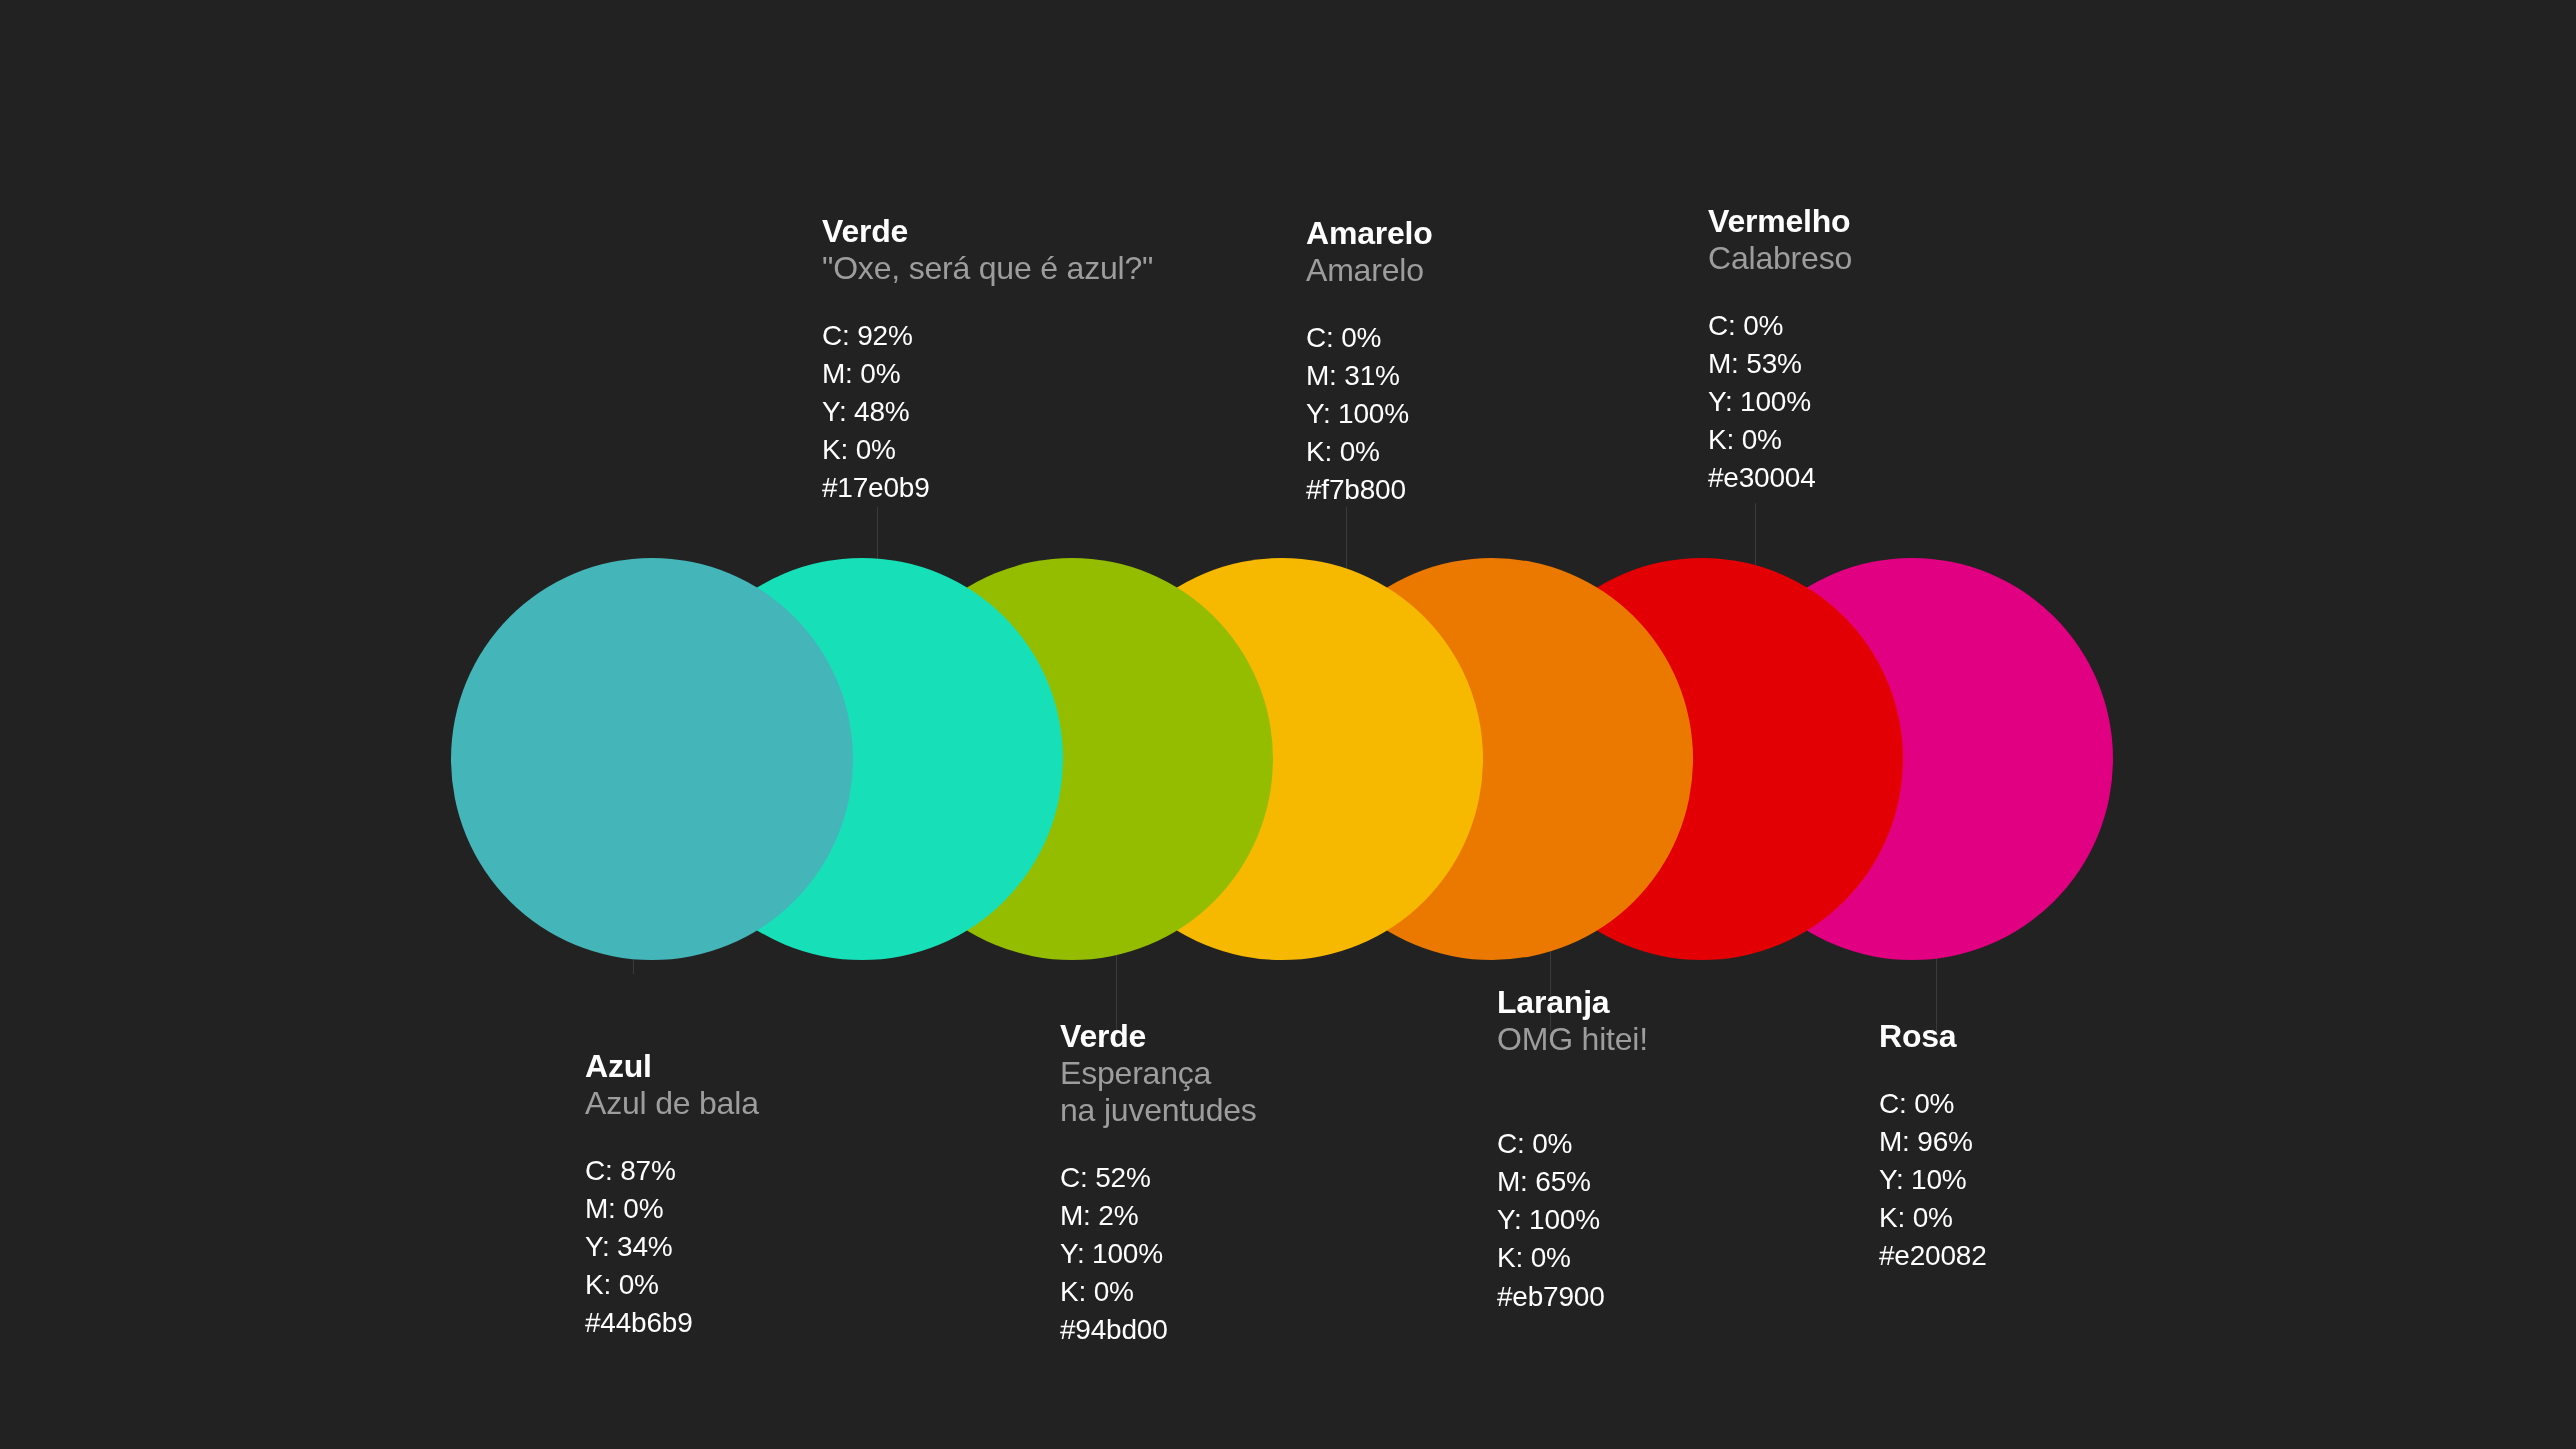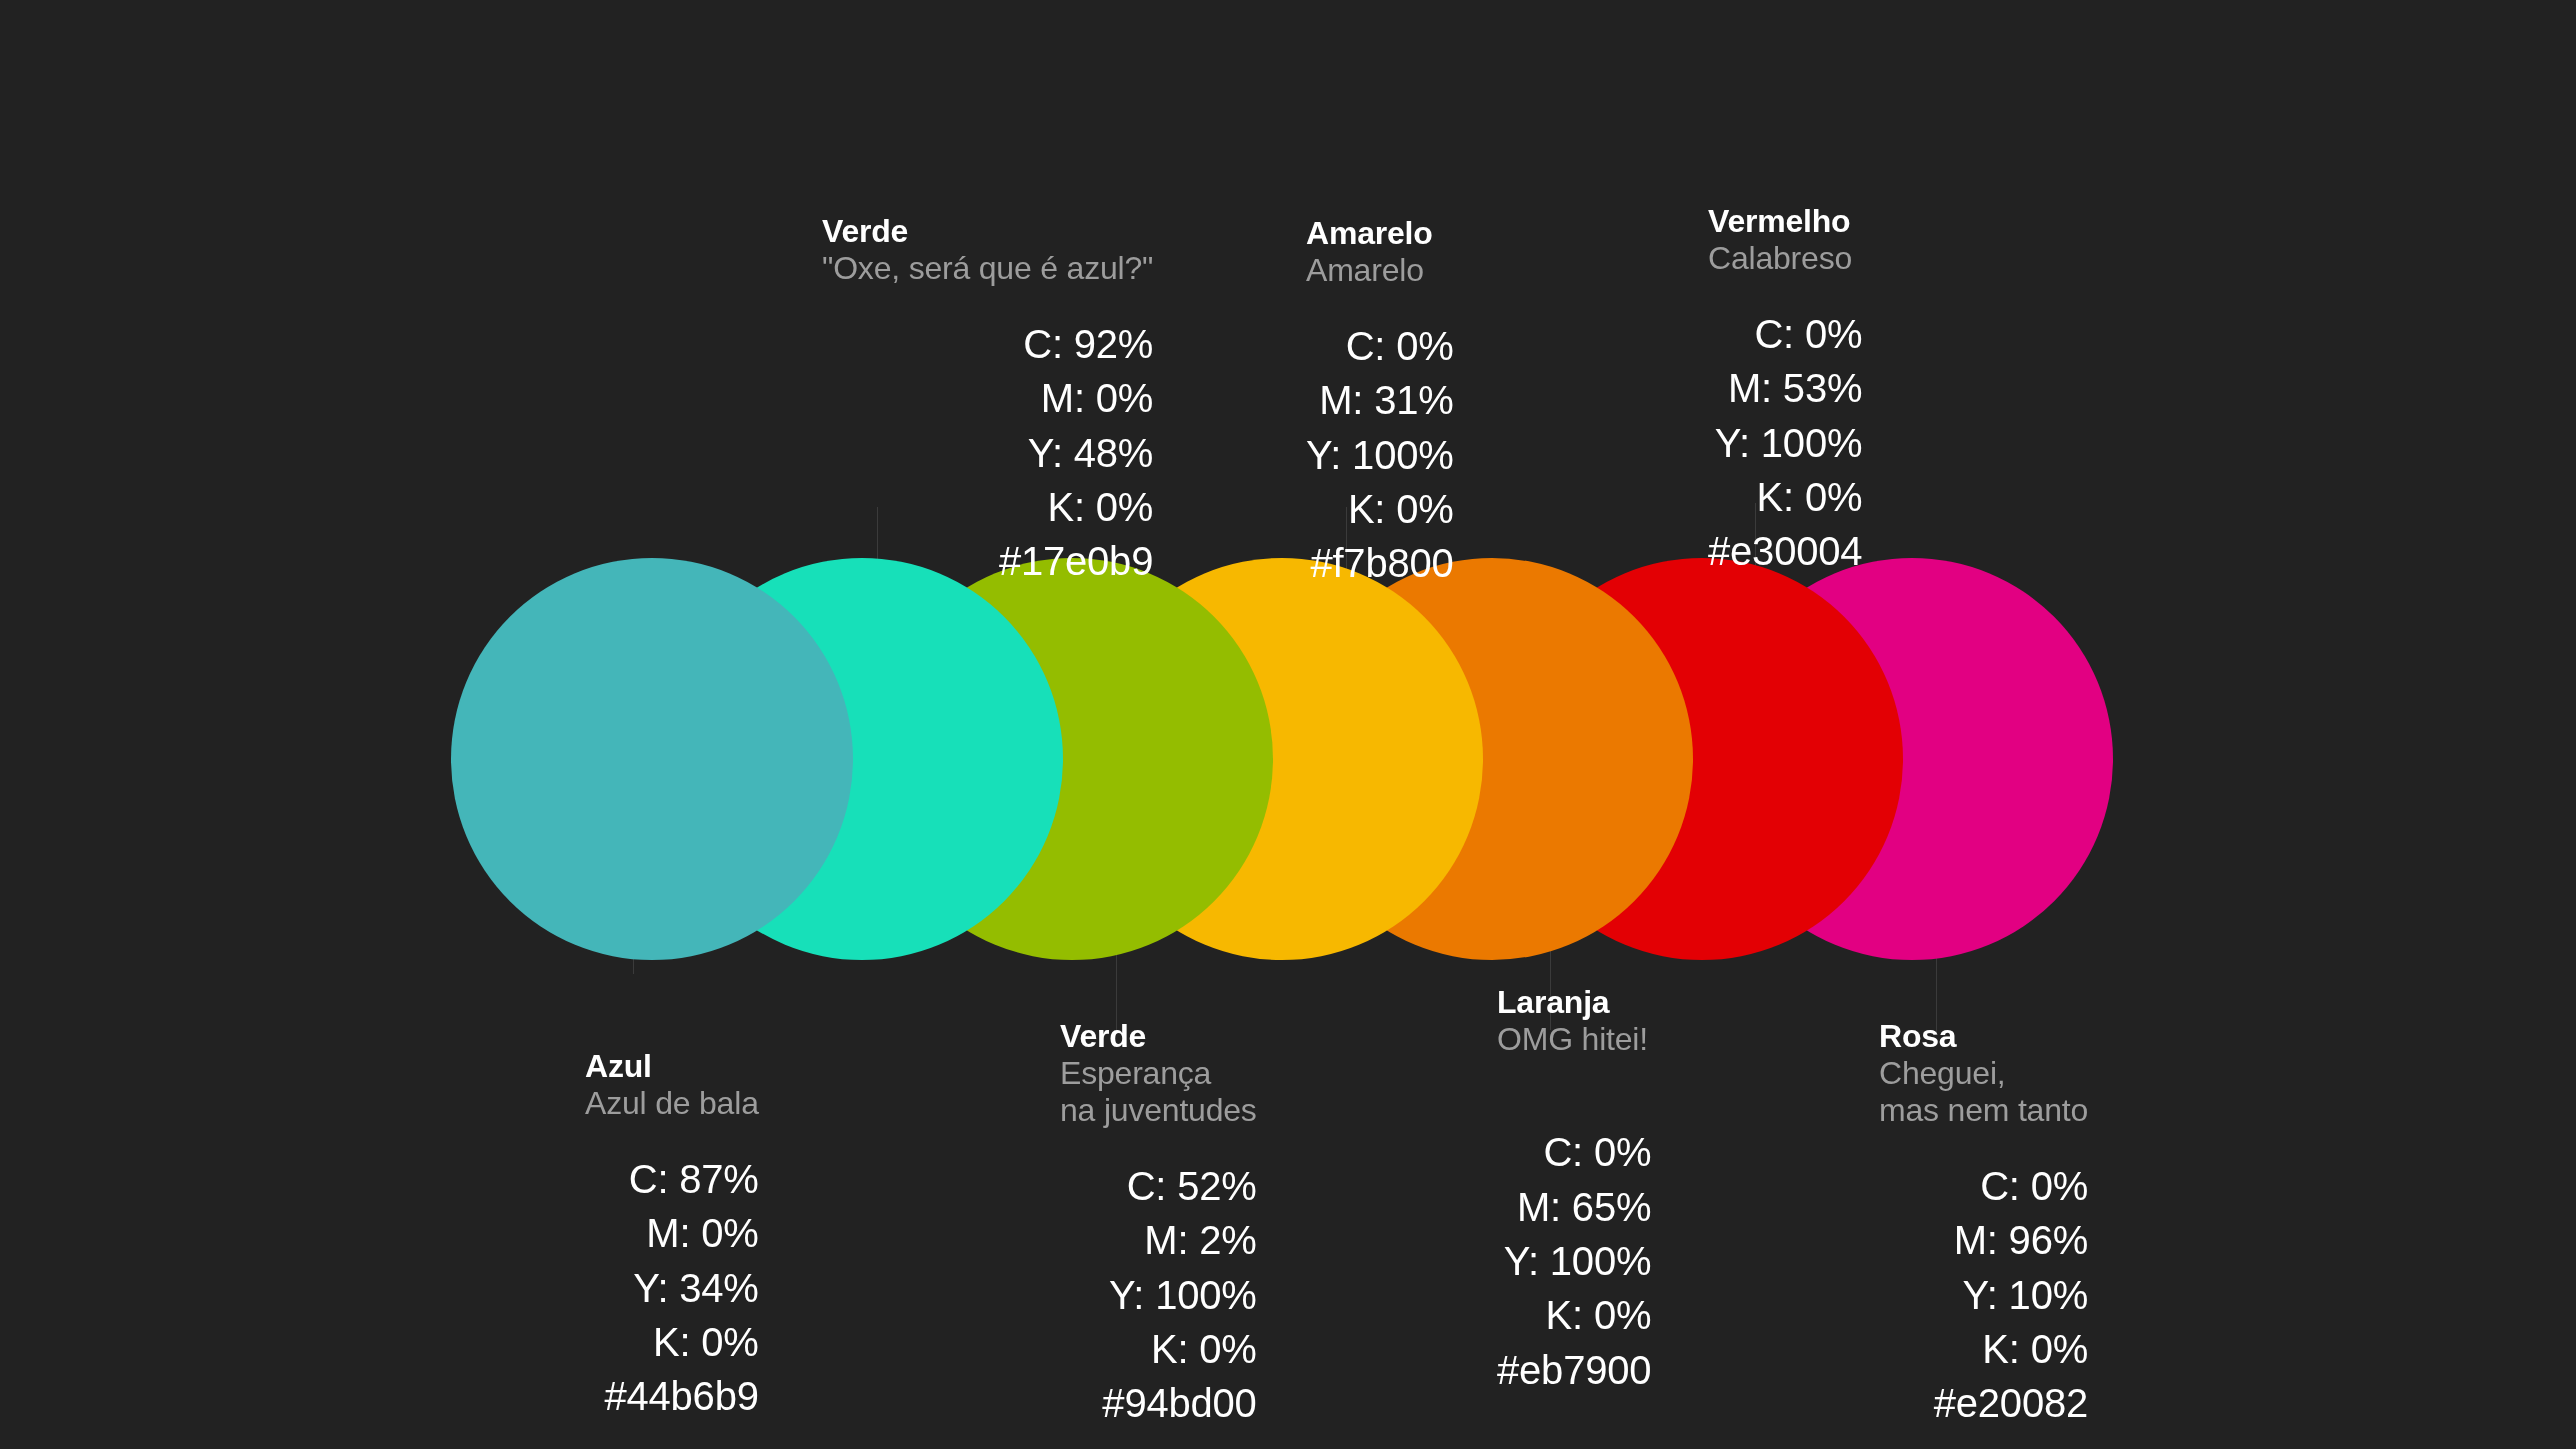--- a/index.html
+++ b/index.html
@@ -43,26 +43,25 @@
   .lbl-nick{
     font-size:32px;
     font-weight:400;
     color:#9d9d9d;
     line-height:1.16;
     letter-spacing:-0.2px;
     white-space:pre-line;
   }
   .lbl-values{
     margin-top:29.5px;
-    font-size:40px;
+    font-size:28px;
     font-weight:500;
     color:#ffffff;
     line-height:1.36;
     letter-spacing:-0.2px;
-    text-align:right;
   }
   .val-line{white-space:pre;}
   .val-hex{white-space:pre;}
 </style>
 </head>
 <body style="background: rgb(34, 34, 34);">
 
 <div id="stage">
 
   <div class="leader" style="left: 633px; top: 814px; height: 160px; background: rgb(59, 59, 59);"></div>
@@ -151,22 +150,20 @@
       <div class="val-line">C: 0%</div>
       <div class="val-line">M: 65%</div>
       <div class="val-line">Y: 100%</div>
       <div class="val-line">K: 0%</div>
       <div class="val-hex">#eb7900</div>
     </div>
   </div>
 
   <div class="label-block" style="left:1879px; top:1018px; z-index:20;">
     <div class="lbl-name">Rosa</div>
-    <div class="lbl-nick">Cheguei,
-mas nem tanto</div>
     <div class="lbl-values">
       <div class="val-line">C: 0%</div>
       <div class="val-line">M: 96%</div>
       <div class="val-line">Y: 10%</div>
       <div class="val-line">K: 0%</div>
       <div class="val-hex">#e20082</div>
     </div>
   </div>
 
 </div>

